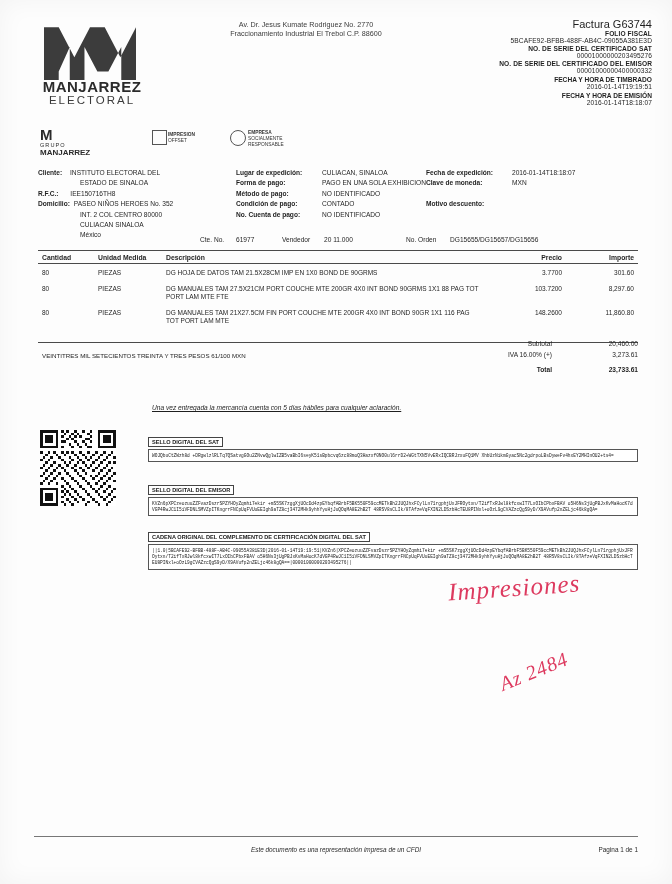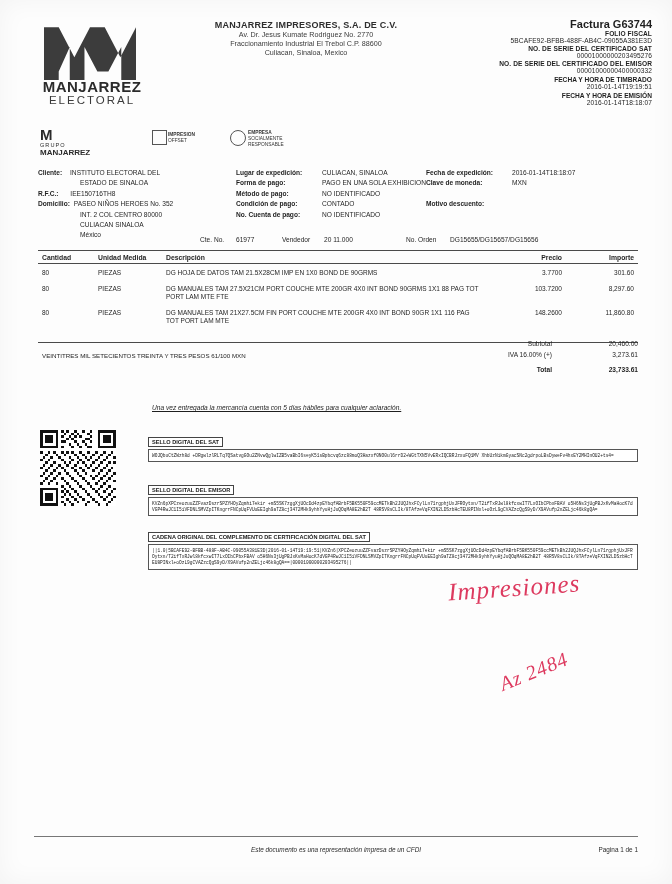--- a/index.html
+++ b/index.html
@@ -40,21 +40,21 @@
     font-size:11.5px;letter-spacing:2px;color:#3a3a3a;
   }
   .company{
     position:absolute;left:150px;top:2px;width:268px;text-align:center;
     color:#2e2e2e;
   }
   .company .cname{font-size:9px;font-weight:bold;letter-spacing:.2px;}
   .company .cline{font-size:7.2px;line-height:9.2px;color:#3b3b3b;}
 
   .fiscal{position:absolute;right:0;top:0;width:214px;text-align:right;color:#1f1f1f;}
-  .fiscal .f-title{font-size:11px;font-weight:bold;}
+  .fiscal .f-title{font-size:11px;font-weight:normal;}
   .fiscal .f-lbl{font-size:6.6px;font-weight:bold;letter-spacing:.1px;}
   .fiscal .f-val{font-size:6.6px;letter-spacing:.1px;margin-bottom:1px;}
   .fiscal .f-row{font-size:6.6px;font-weight:bold;margin-top:2px;}
 
   
   .badges{position:absolute;left:40px;top:126px;width:330px;height:26px;}
   .gm{position:absolute;left:0;top:2px;font-size:8px;color:#2b2b2b;font-weight:bold;}
   .gm small{display:block;font-size:5.6px;font-weight:normal;letter-spacing:1px;}
   .gm .gm-m{font-size:15px;line-height:13px;font-weight:bold;}
   .badge{position:absolute;font-size:4.8px;color:#333;line-height:6px;}
@@ -127,24 +127,22 @@
 
   <div class="header">
 
     <div class="logo-box">
       <div class="logo-m"></div>
       <div class="logo-name">MANJARREZ</div>
       <div class="logo-sub">ELECTORAL</div>
     </div>
 
     <div class="company">
-      <div class="cname">MANJARREZ IMPRESORES, S.A. DE C.V.</div>
       <div class="cline">Av. Dr. Jesus Kumate Rodriguez No. 2770</div>
       <div class="cline">Fraccionamiento Industrial El Trebol C.P. 88600</div>
-      <div class="cline">Culiacan, Sinaloa, Mexico</div>
     </div>
 
     <div class="fiscal">
       <div class="f-title">Factura G63744</div>
       <div class="f-lbl">FOLIO FISCAL</div>
       <div class="f-val">5BCAFE92-BFBB-488F-AB4C-09055A381E3D</div>
       <div class="f-lbl">NO. DE SERIE DEL CERTIFICADO SAT</div>
       <div class="f-val">00001000000203495276</div>
       <div class="f-lbl">NO. DE SERIE DEL CERTIFICADO DEL EMISOR</div>
       <div class="f-val">00001000000400000332</div>

